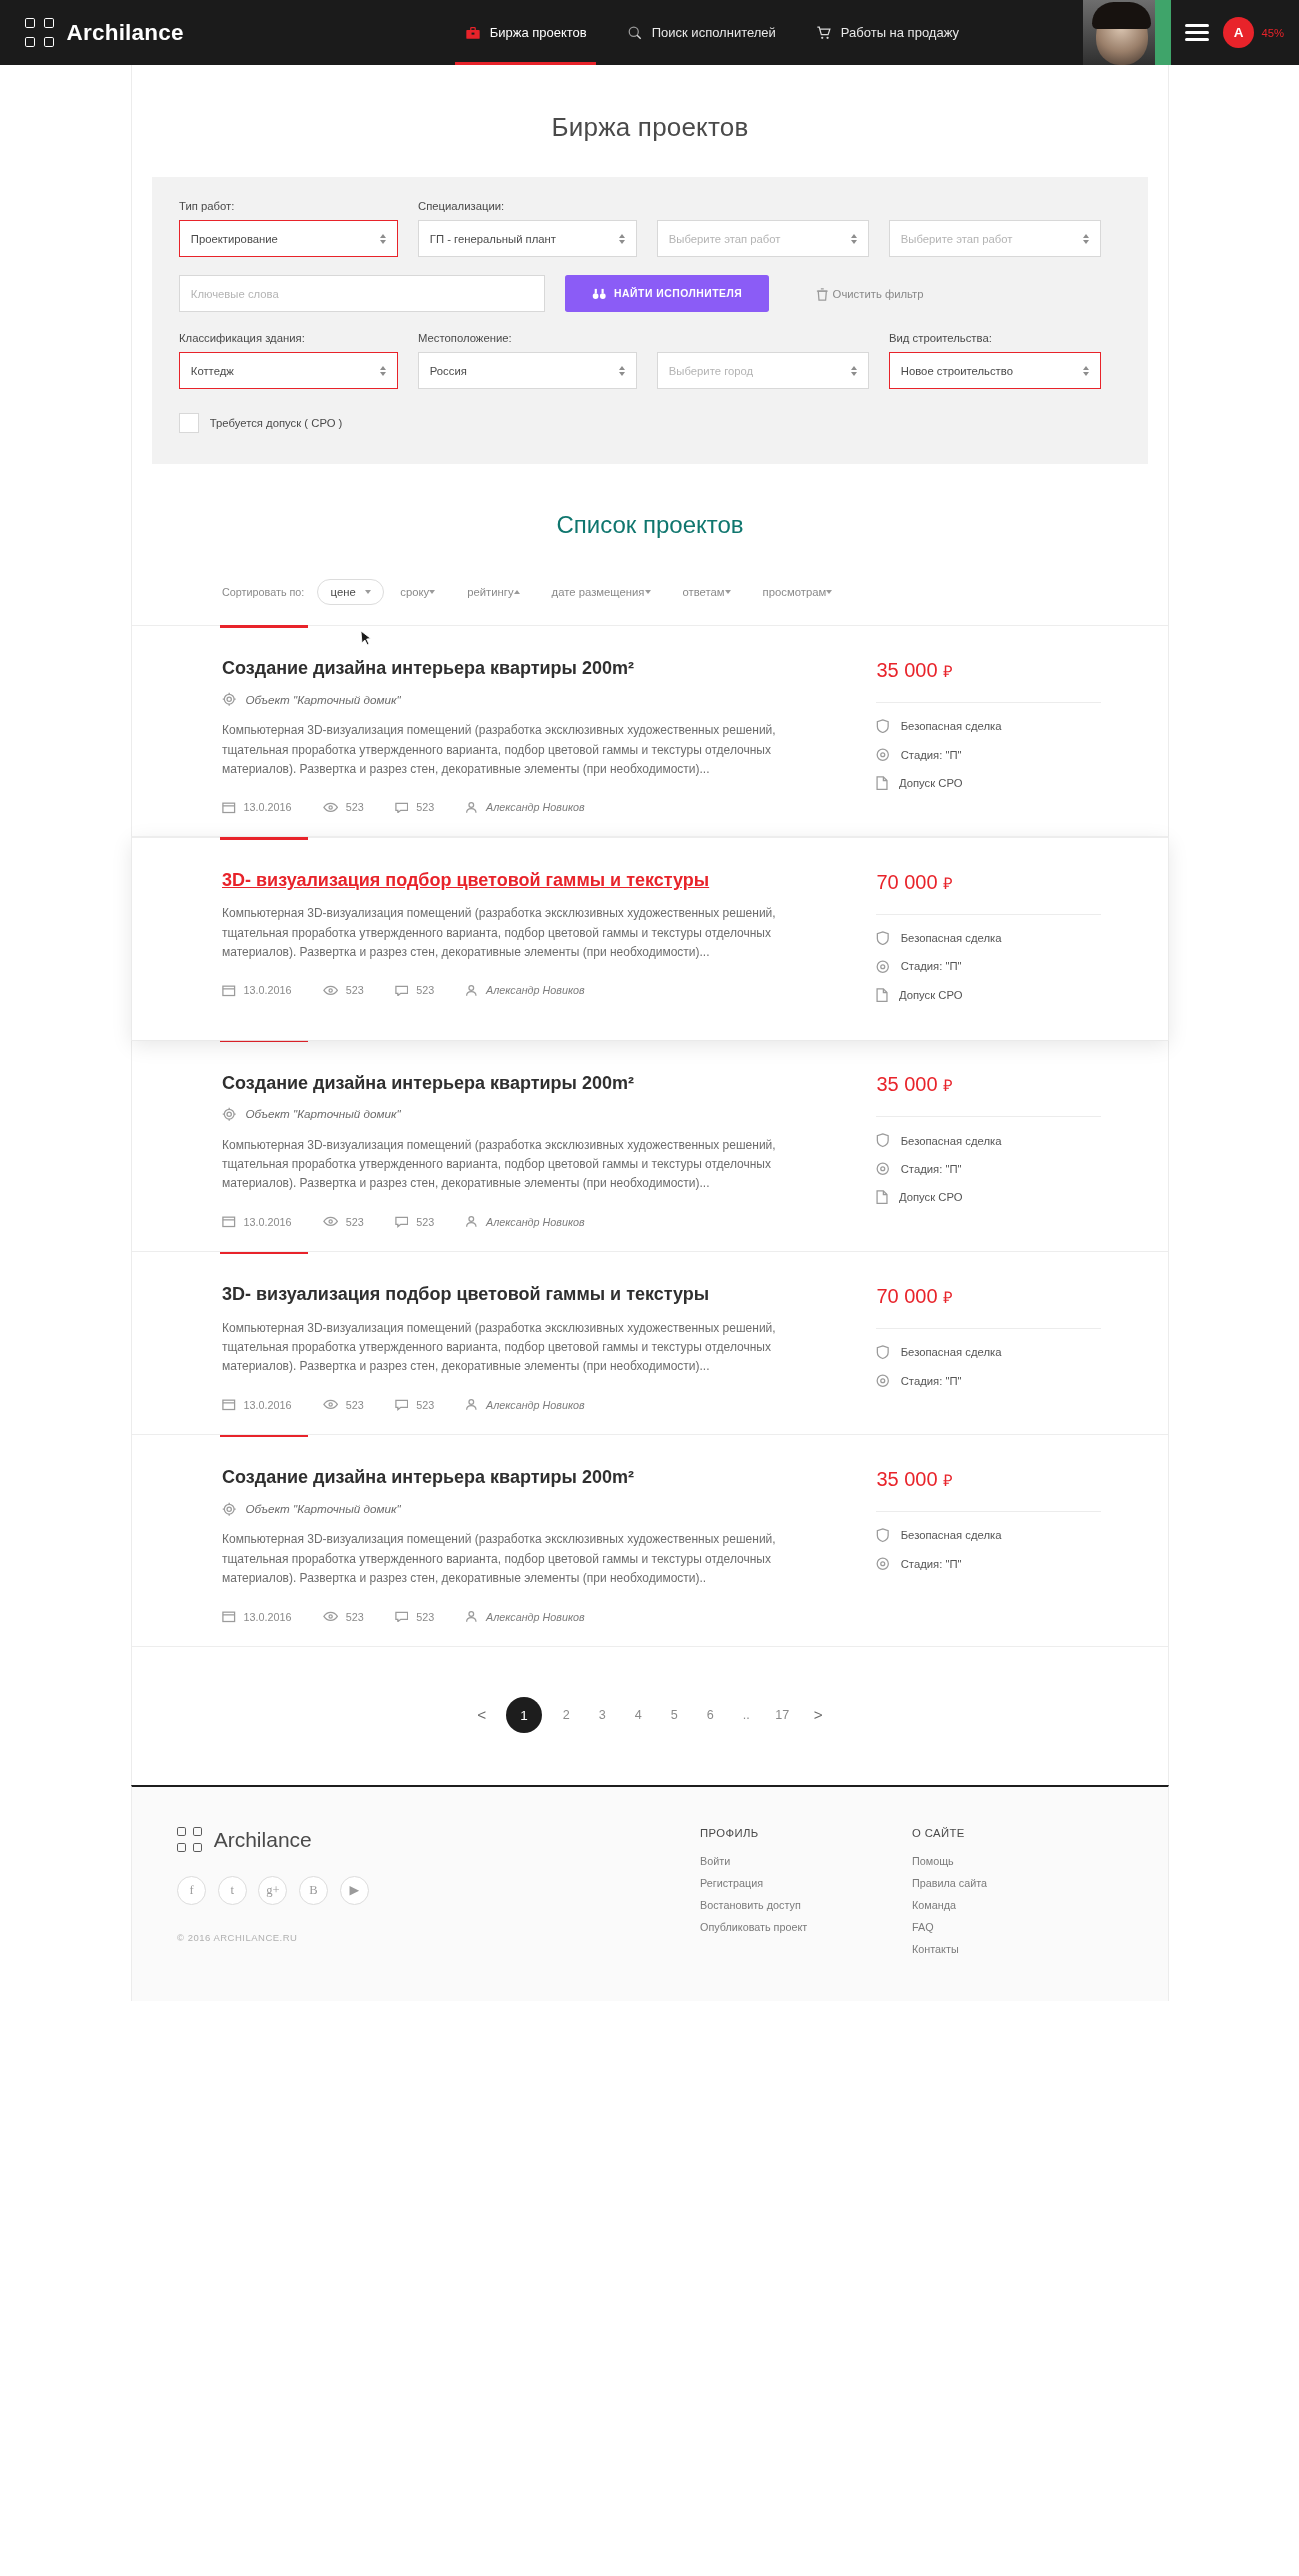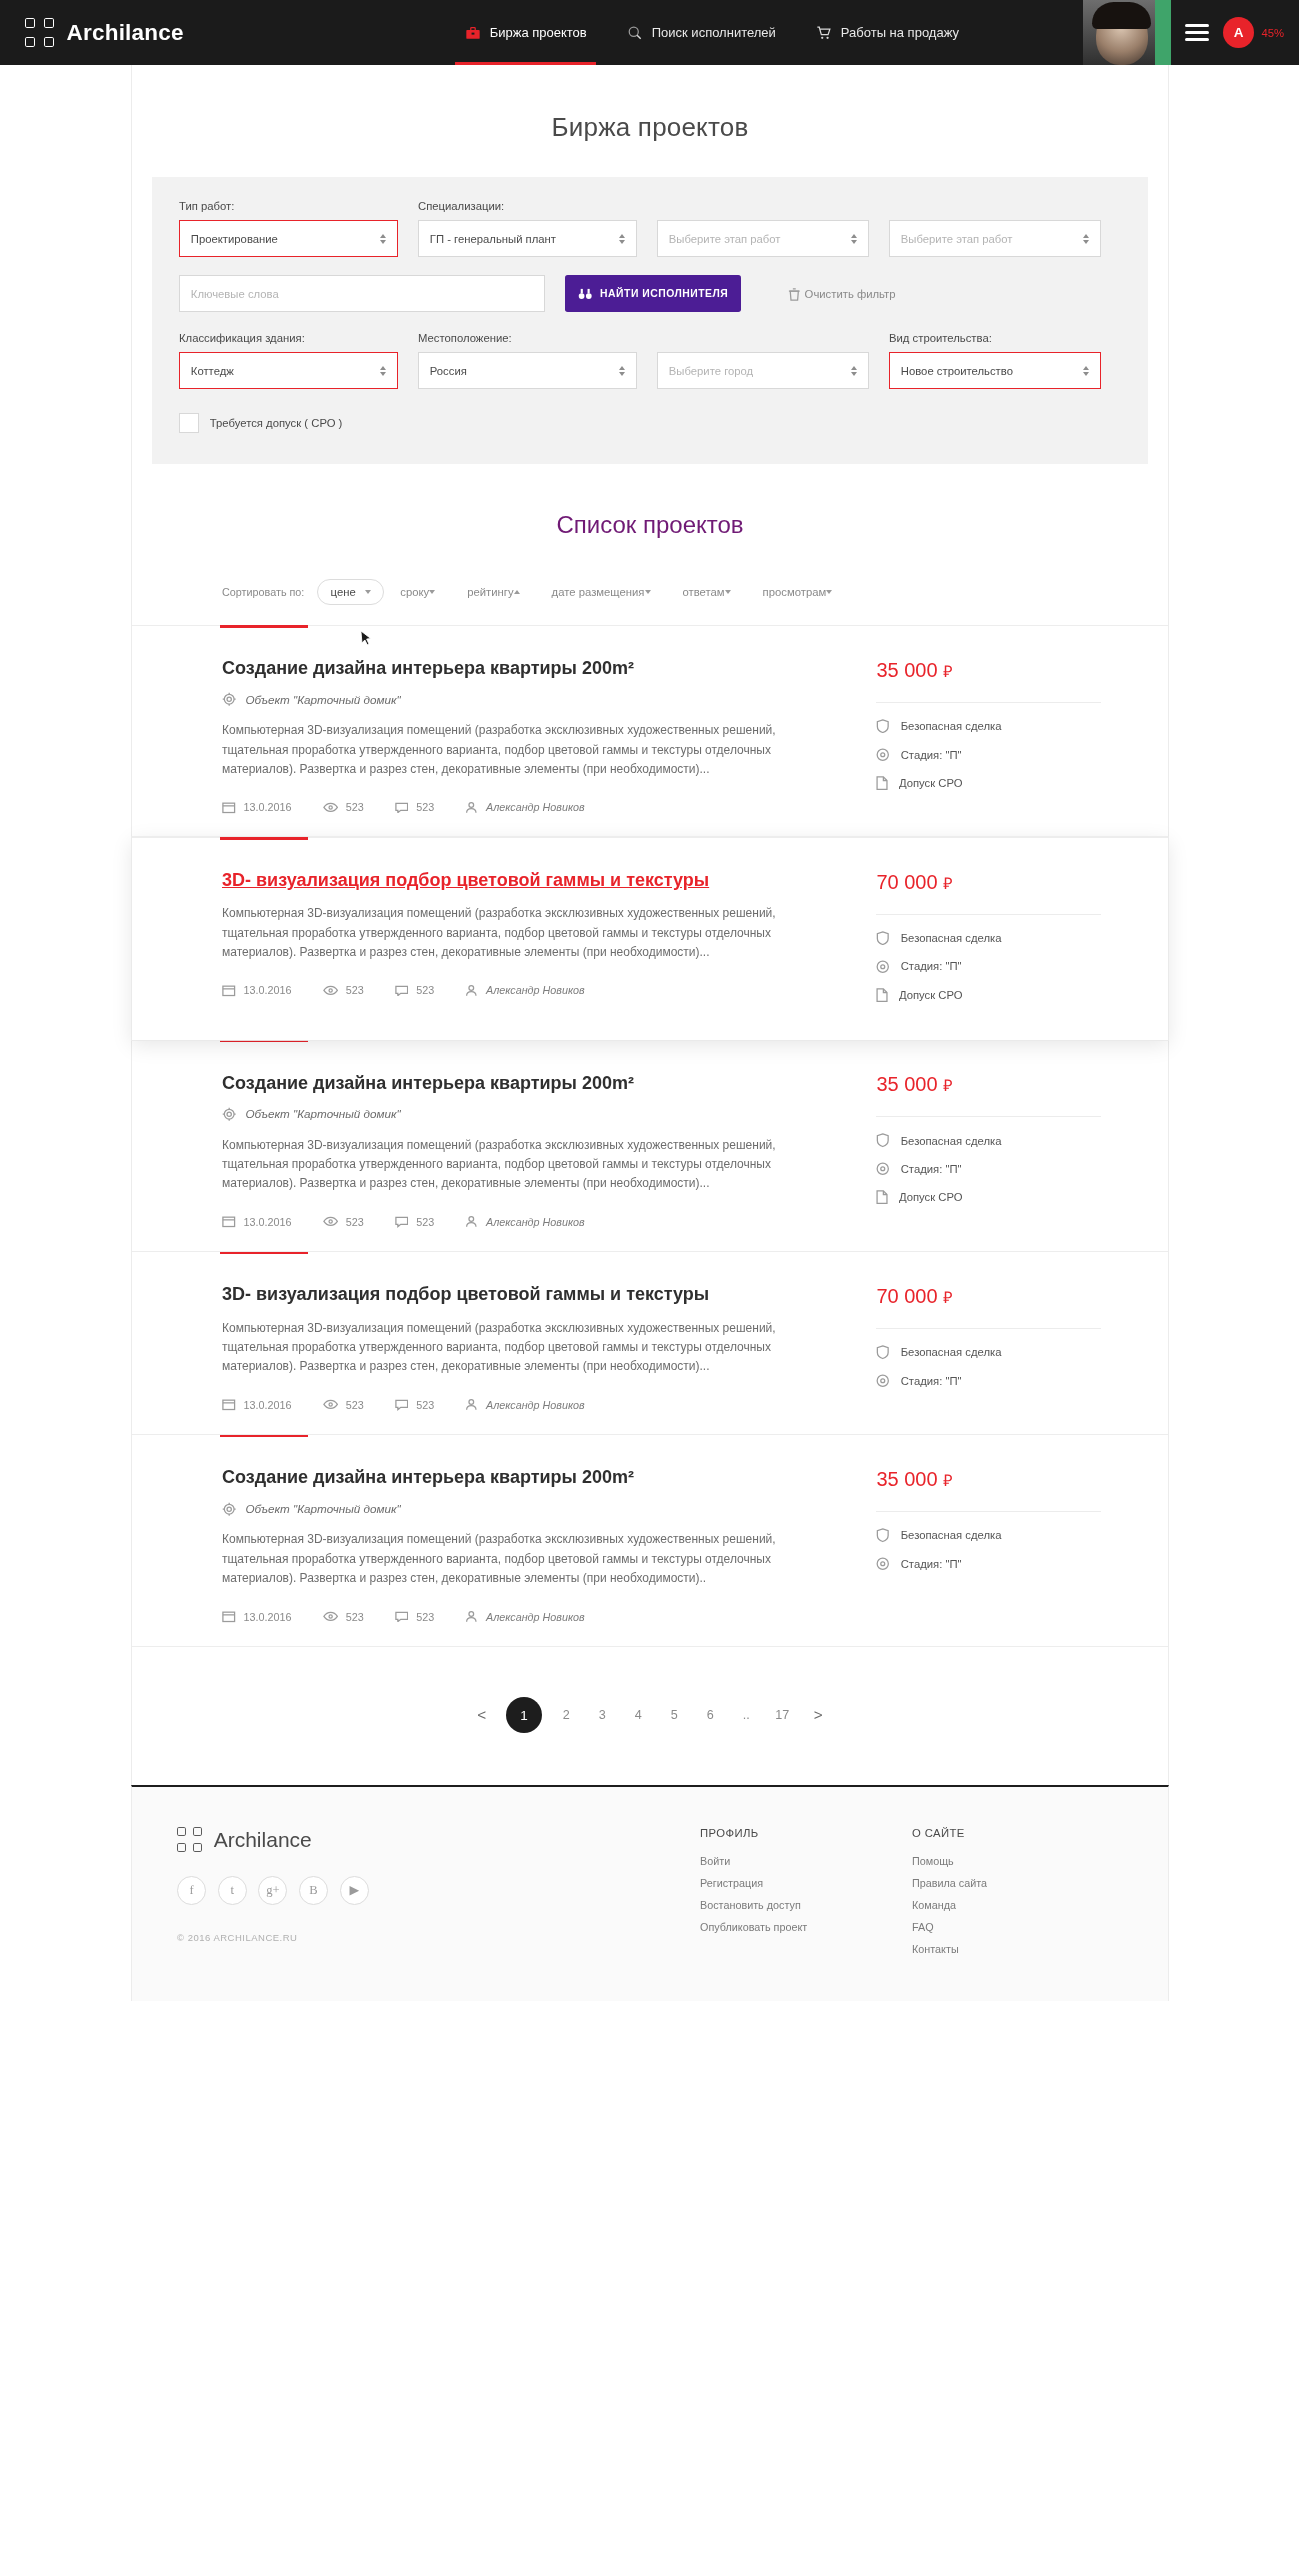--- a/index.html
+++ b/index.html
@@ -105,21 +105,21 @@
   .spin { display:flex; flex-direction:column; gap:2.7px; color:#9a9a9a; }
   .spin b { display:block; width:0; height:0; border-left:3.6px solid transparent; border-right:3.6px solid transparent; }
   .spin b.u { border-bottom:4.5px solid #8d8d8d; }
   .spin b.d { border-top:4.5px solid #8d8d8d; }
   .ph { color:#b4b4b4; }
   .txt { cursor:text; }
 
   .row2 { display:flex; gap:20px; align-items:center; margin-top:18px; }
   .kw { width: 366px; }
   .btn-find {
-    width: 176px; height:37px; background:#4c1d95; color:#fff; border:none; border-radius:2.7px;
+    width: 204px; height:37px; background:#8b5cf6; color:#fff; border:none; border-radius:2.7px;
     font-size:10.4px; font-weight:bold; letter-spacing:0.5px; text-transform:uppercase;
     display:flex; align-items:center; justify-content:center; gap:8px; cursor:pointer;
   }
   .clear {
     display:flex; align-items:center; gap:4px; color:#8a8a8a; font-size:11.3px; cursor:pointer;
     margin-left: 27px;
   }
   .ext-row { display:flex; align-items:center; gap:18px; margin-top: 20px; }
   .ext-label { font-size:11.3px; color:#4a4a4a; }
   .ext-btn {
@@ -127,21 +127,21 @@
     display:flex; align-items:center; justify-content:center; color:#e8232a; font-size:12.6px; cursor:pointer;
     box-shadow: 0 0.9px 1.8px rgba(0,0,0,.08);
   }
   .row3 { display:flex; gap:20px; align-items:flex-end; margin-top: 20px; }
   .chk-row { display:flex; align-items:center; gap:10.8px; margin-top:23.4px; }
   .chk { width:20px; height:20px; background:#fff; border:0.9px solid #d8d8d8; }
   .chk-label { font-size:11.3px; color:#4a4a4a; }
 
   
   .h2 {
-    text-align:center; font-size:24px; font-weight:normal; color:#701a75;
+    text-align:center; font-size:24px; font-weight:normal; color:#0f766e;
     padding: 47px 0 40px 0; margin:0;
   }
   .sortbar { display:flex; align-items:center; gap:0; padding: 0 27px 0 90px; }
   .sort-label { font-size:10.8px; color:#8a8a8a; margin-right: 12.6px; }
   .sort-chip {
     border:0.9px solid #dcdcdc; border-radius:14.4px; padding: 6.3px 12.6px; font-size:11.3px; color:#4a4a4a;
     display:flex; align-items:center; gap:9px; cursor:pointer; background:#fff;
   }
   .sort-item {
     padding: 6.3px 16px; font-size:11.3px; color:#8a8a8a; display:flex; align-items:center; gap:0; cursor:pointer;

